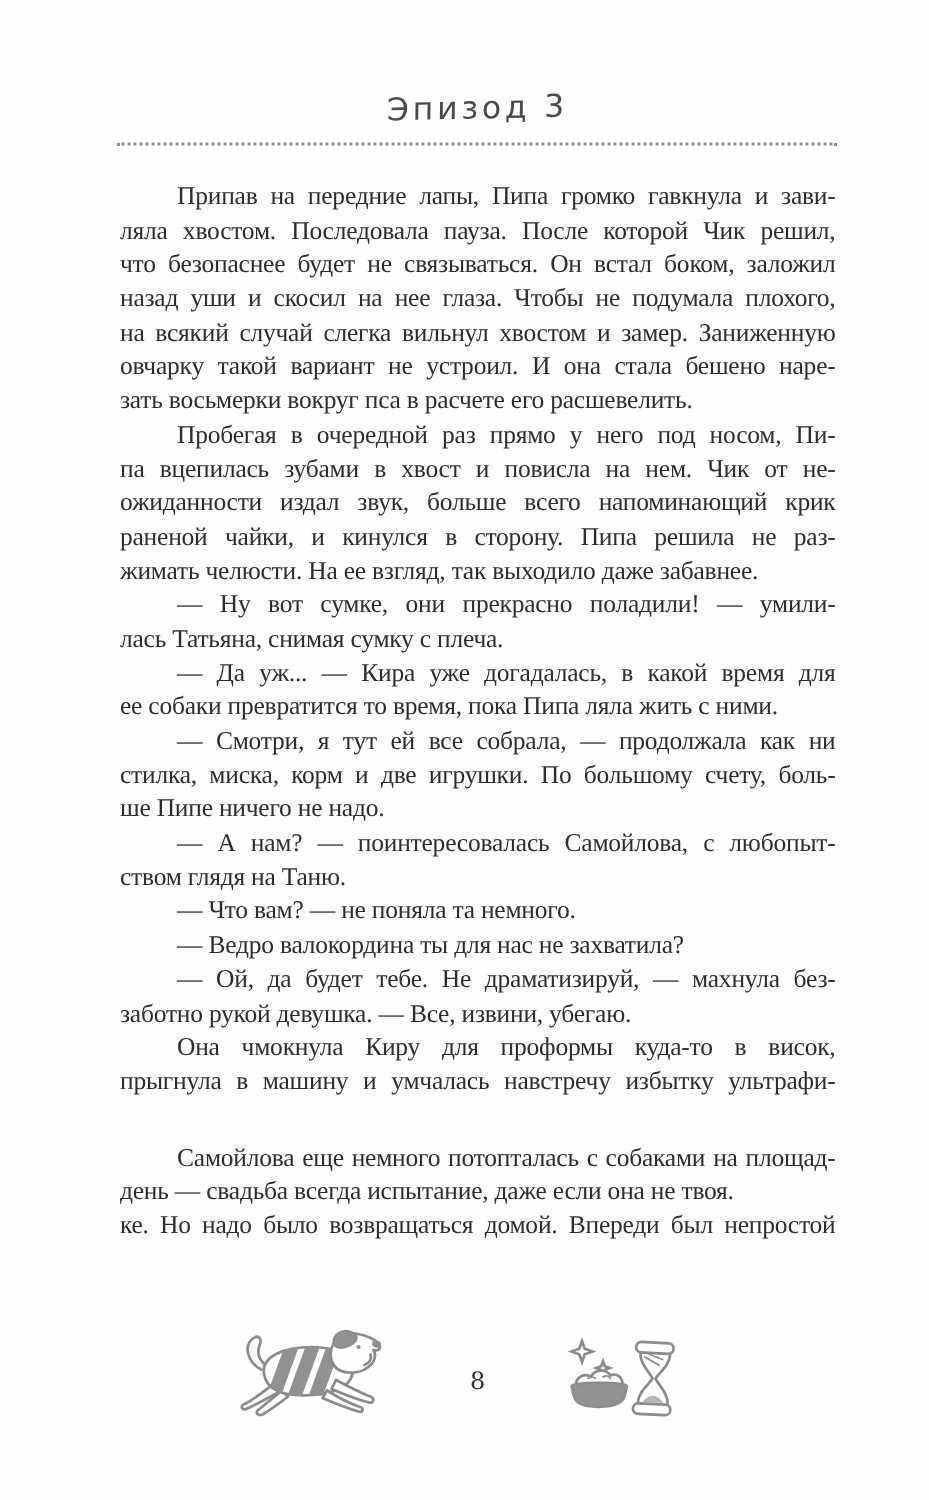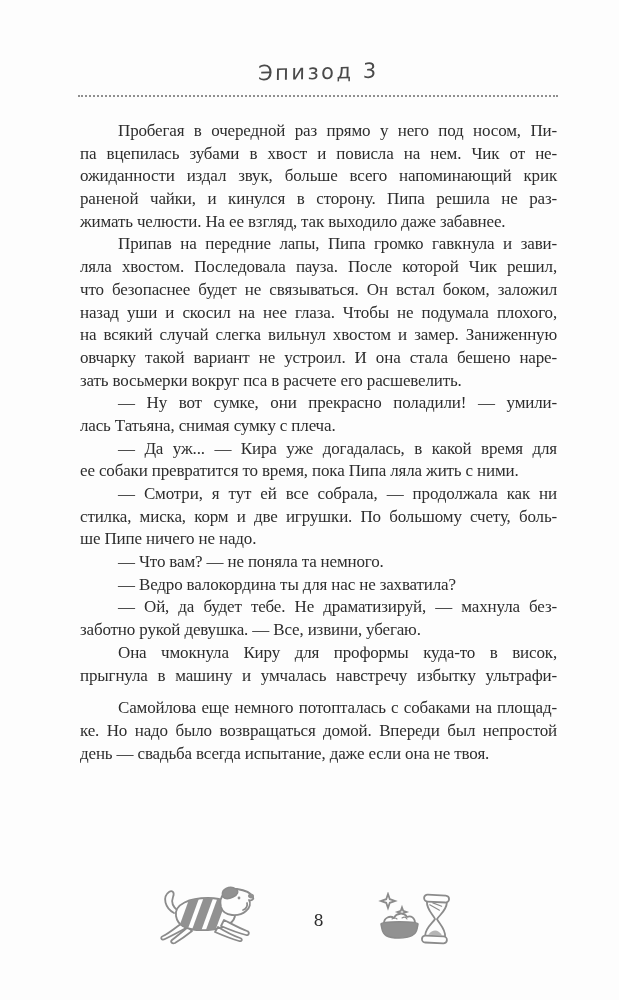--- a/index.html
+++ b/index.html
@@ -47,21 +47,21 @@
   }
   .text-body {
     position: absolute;
     top: 120px;
     left: 80px;
     width: 477px;
     font-size: 17px;
     letter-spacing: -0.15px;
   }
   .para { margin: 0; }
-  .para.gap { margin-top: 10px; }
+  .para.gap { margin-top: 28px; }
   .line {
     height: 22.7px;
     line-height: 22.7px;
     white-space: nowrap;
     text-align: justify;
     text-align-last: justify;
   }
   .line.first { text-indent: 38px; }
   .line.last { text-align-last: left; }
   .page-number {
@@ -89,66 +89,70 @@
 <div class="page">
 
   <div class="chapter-heading">
     <span>Эпизод 3</span>
   </div>
 
   <div class="divider"></div>
 
   <main class="text-body" id="text-body">
       <div class="para">
-        <div class="line first">Пробегая в очередной раз прямо у него под носом, Пи-</div>
-        <div class="line">па вцепилась зубами в хвост и повисла на нем. Чик от не-</div>
-        <div class="line">ожиданности издал звук, больше всего напоминающий крик</div>
-        <div class="line">раненой чайки, и кинулся в сторону. Пипа решила не раз-</div>
-        <div class="line last">жимать челюсти. На ее взгляд, так выходило даже забавнее.</div>
-      </div>
-      <div class="para">
         <div class="line first">Припав на передние лапы, Пипа громко гавкнула и зави-</div>
         <div class="line">ляла хвостом. Последовала пауза. После которой Чик решил,</div>
         <div class="line">что безопаснее будет не связываться. Он встал боком, заложил</div>
         <div class="line">назад уши и скосил на нее глаза. Чтобы не подумала плохого,</div>
         <div class="line">на всякий случай слегка вильнул хвостом и замер. Заниженную</div>
         <div class="line">овчарку такой вариант не устроил. И она стала бешено наре-</div>
         <div class="line last">зать восьмерки вокруг пса в расчете его расшевелить.</div>
       </div>
       <div class="para">
+        <div class="line first">Пробегая в очередной раз прямо у него под носом, Пи-</div>
+        <div class="line">па вцепилась зубами в хвост и повисла на нем. Чик от не-</div>
+        <div class="line">ожиданности издал звук, больше всего напоминающий крик</div>
+        <div class="line">раненой чайки, и кинулся в сторону. Пипа решила не раз-</div>
+        <div class="line last">жимать челюсти. На ее взгляд, так выходило даже забавнее.</div>
+      </div>
+      <div class="para">
         <div class="line first">— Ну вот сумке, они прекрасно поладили! — умили-</div>
         <div class="line last">лась Татьяна, снимая сумку с плеча.</div>
       </div>
       <div class="para">
         <div class="line first">— Да уж... — Кира уже догадалась, в какой время для</div>
         <div class="line last">ее собаки превратится то время, пока Пипа ляла жить с ними.</div>
       </div>
       <div class="para">
         <div class="line first">— Смотри, я тут ей все собрала, — продолжала как ни</div>
         <div class="line">стилка, миска, корм и две игрушки. По большому счету, боль-</div>
         <div class="line last">ше Пипе ничего не надо.</div>
       </div>
       <div class="para">
+        <div class="line first">— А нам? — поинтересовалась Самойлова, с любопыт-</div>
+        <div class="line last">ством глядя на Таню.</div>
+      </div>
+      <div class="para">
         <div class="line first last">— Что вам? — не поняла та немного.</div>
       </div>
       <div class="para">
         <div class="line first last">— Ведро валокордина ты для нас не захватила?</div>
       </div>
       <div class="para">
         <div class="line first">— Ой, да будет тебе. Не драматизируй, — махнула без-</div>
         <div class="line last">заботно рукой девушка. — Все, извини, убегаю.</div>
       </div>
       <div class="para">
         <div class="line first">Она чмокнула Киру для проформы куда-то в висок,</div>
         <div class="line">прыгнула в машину и умчалась навстречу избытку ультрафи-</div>
       </div>
       <div class="para gap">
         <div class="line first">Самойлова еще немного потопталась с собаками на площад-</div>
+        <div class="line last">день — свадьба всегда испытание, даже если она не твоя.</div>
         <div class="line">ке. Но надо было возвращаться домой. Впереди был непростой</div>
-        <div class="line last">день — свадьба всегда испытание, даже если она не твоя.</div>
       </div>
     </main>
 
   <svg class="ill dog" viewBox="0 0 96 62" aria-hidden="true">
     <defs>
       <clipPath id="dogbody">
         <path d="M16,30 C14,18 30,12 48,12 C64,12 74,18 75,27 C76,36 66,43 48,44 C32,45 18,42 16,30 Z"></path>
       </clipPath>
     </defs>
 

